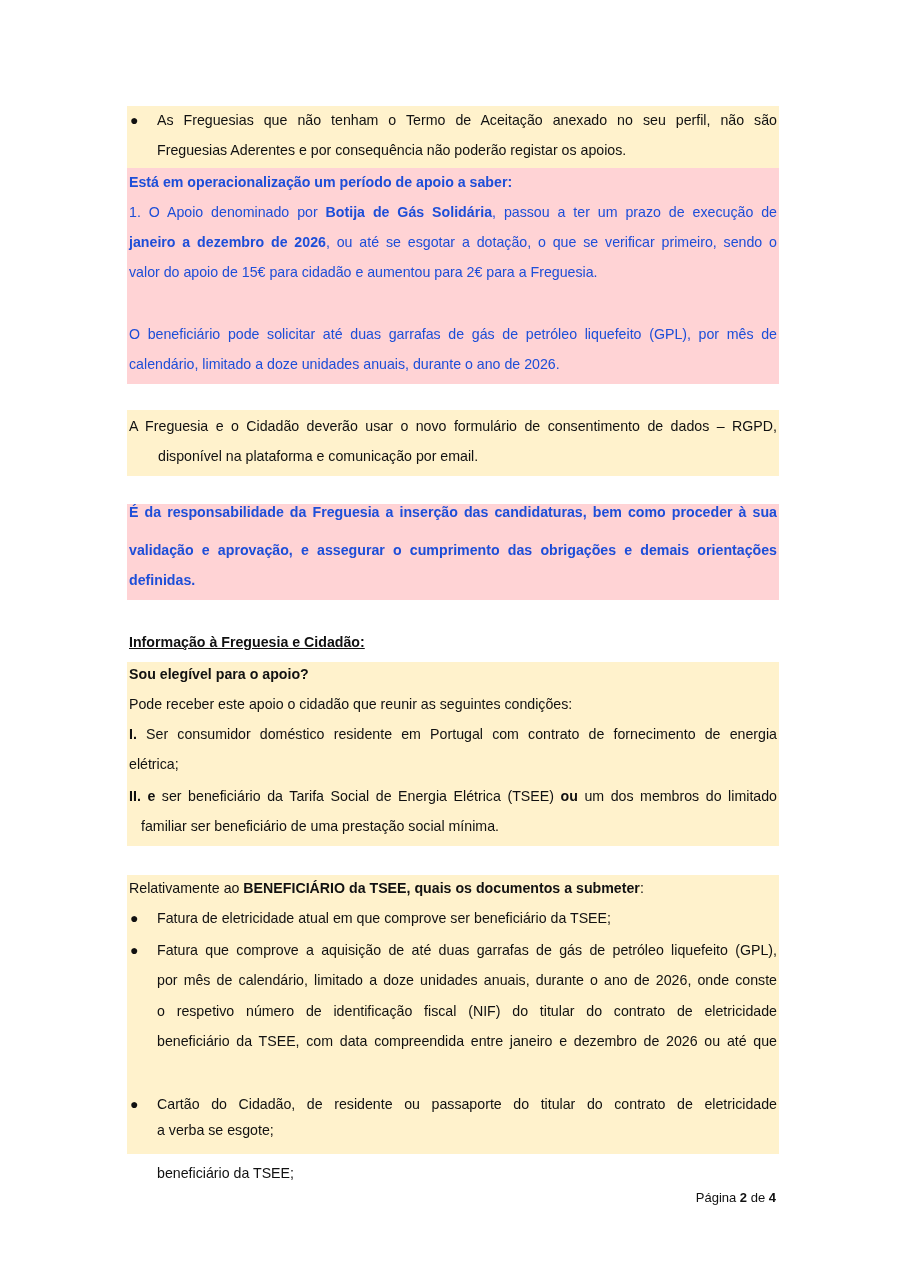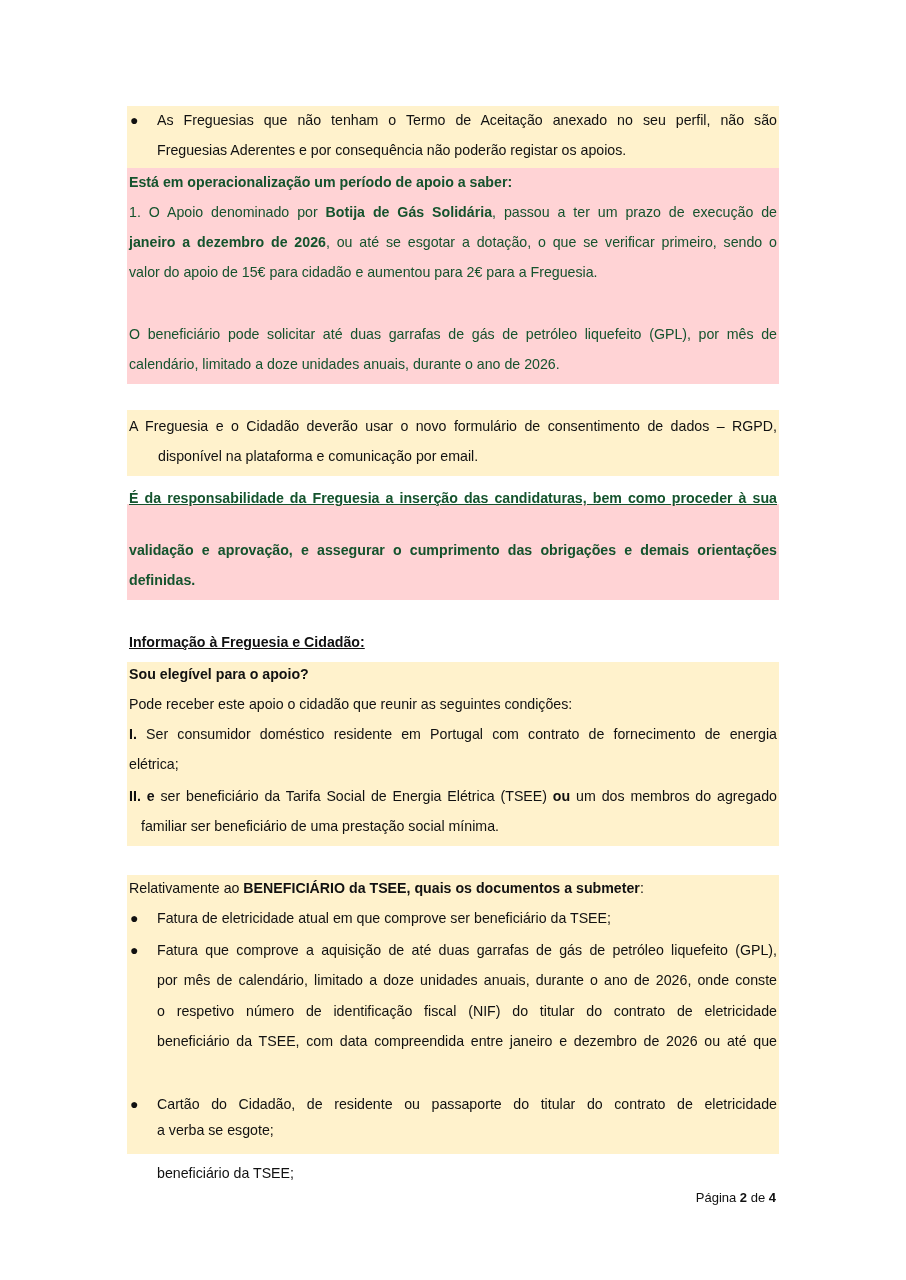--- a/index.html
+++ b/index.html
@@ -3,21 +3,21 @@
 <meta charset="utf-8">
 <style>
   html, body { margin: 0; padding: 0; background: #ffffff; }
   body { width: 906px; height: 1280px; position: relative; overflow: hidden;
          font-family: "Liberation Sans", sans-serif; color: #111; }
   .box { position: absolute; left: 127px; width: 652px; box-sizing: border-box; }
   .yellow { background: #fff2cc; }
   .pink { background: #ffd3d5; }
   .line { position: absolute; font-size: 14.2px; white-space: nowrap; line-height: 20px; }
   .just { text-align: justify; text-align-last: justify; white-space: normal; }
-  .red { color: #14532d; }
+  .red { color: #1d4ed8; }
   .b { font-weight: bold; }
   .u { text-decoration: underline; }
   .bullet { position: absolute; font-size: 14px; line-height: 20px; }
   .footer { position: absolute; font-size: 13px; line-height: 20px; }
   .t { position: absolute; left: 129px; width: 648px; }
   .ti { position: absolute; left: 157px; width: 620px; }
 </style>
 </head>
 <body>
 
@@ -36,35 +36,35 @@
 </div>
 <div class="line t red" style="top:262px;">valor do apoio de 15€ para cidadão e aumentou para 2€ para a Freguesia.</div>
 <div class="line t red just" style="top:324px;">O beneficiário pode solicitar até duas garrafas de gás de petróleo liquefeito (GPL), por mês de</div>
 <div class="line t red" style="top:354px;">calendário, limitado a doze unidades anuais, durante o ano de 2026.</div>
 
 <div class="box yellow" style="top:410px;height:66px;"></div>
 <div class="line t just" style="top:416px;">A Freguesia e o Cidadão deverão usar o novo formulário de consentimento de dados – RGPD,</div>
 <div class="line t" style="top:446px;margin-left:29px;">disponível na plataforma e comunicação por email.</div>
 
 <div class="box pink" style="top:504px;height:96px;"></div>
-<div class="line t red b just" style="top:488px;text-decoration:underline;">É da responsabilidade da Freguesia a inserção das candidaturas, bem como proceder à sua</div>
+<div class="line t red b just" style="top:502px;">É da responsabilidade da Freguesia a inserção das candidaturas, bem como proceder à sua</div>
 <div class="line t red b just" style="top:540px;">validação e aprovação, e assegurar o cumprimento das obrigações e demais orientações</div>
 <div class="line t red b" style="top:570px;">definidas.</div>
 
 <div class="line t b u" style="top:632px;">Informação à Freguesia e Cidadão:</div>
 
 <div class="box yellow" style="top:662px;height:184px;"></div>
 <div class="line t b" style="top:664px;">Sou elegível para o apoio?</div>
 <div class="line t" style="top:694px;">Pode receber este apoio o cidadão que reunir as seguintes condições:</div>
 <div class="line t just" style="top:724px;">
   <span class="b">I.</span><span> Ser consumidor doméstico residente em Portugal com contrato de fornecimento de energia</span>
 </div>
 <div class="line t" style="top:754px;">elétrica;</div>
 <div class="line t just" style="top:786px;">
-  <span class="b">II. e</span><span> ser beneficiário da Tarifa Social de Energia Elétrica (TSEE) </span><span class="b">ou</span><span> um dos membros do agregado</span>
+  <span class="b">II. e</span><span> ser beneficiário da Tarifa Social de Energia Elétrica (TSEE) </span><span class="b">ou</span><span> um dos membros do limitado</span>
 </div>
 <div class="line t" style="top:816px;margin-left:12px;">familiar ser beneficiário de uma prestação social mínima.</div>
 
 <div class="box yellow" style="top:875px;height:279px;"></div>
 <div class="line t" style="top:878px;">
   <span>Relativamente ao </span><span class="b">BENEFICIÁRIO da TSEE, quais os documentos a submeter</span><span>:</span>
 </div>
 
 <span class="bullet" style="left:130px;top:908px;">●</span>
 <div class="line ti" style="top:908px;">Fatura de eletricidade atual em que comprove ser beneficiário da TSEE;</div>

